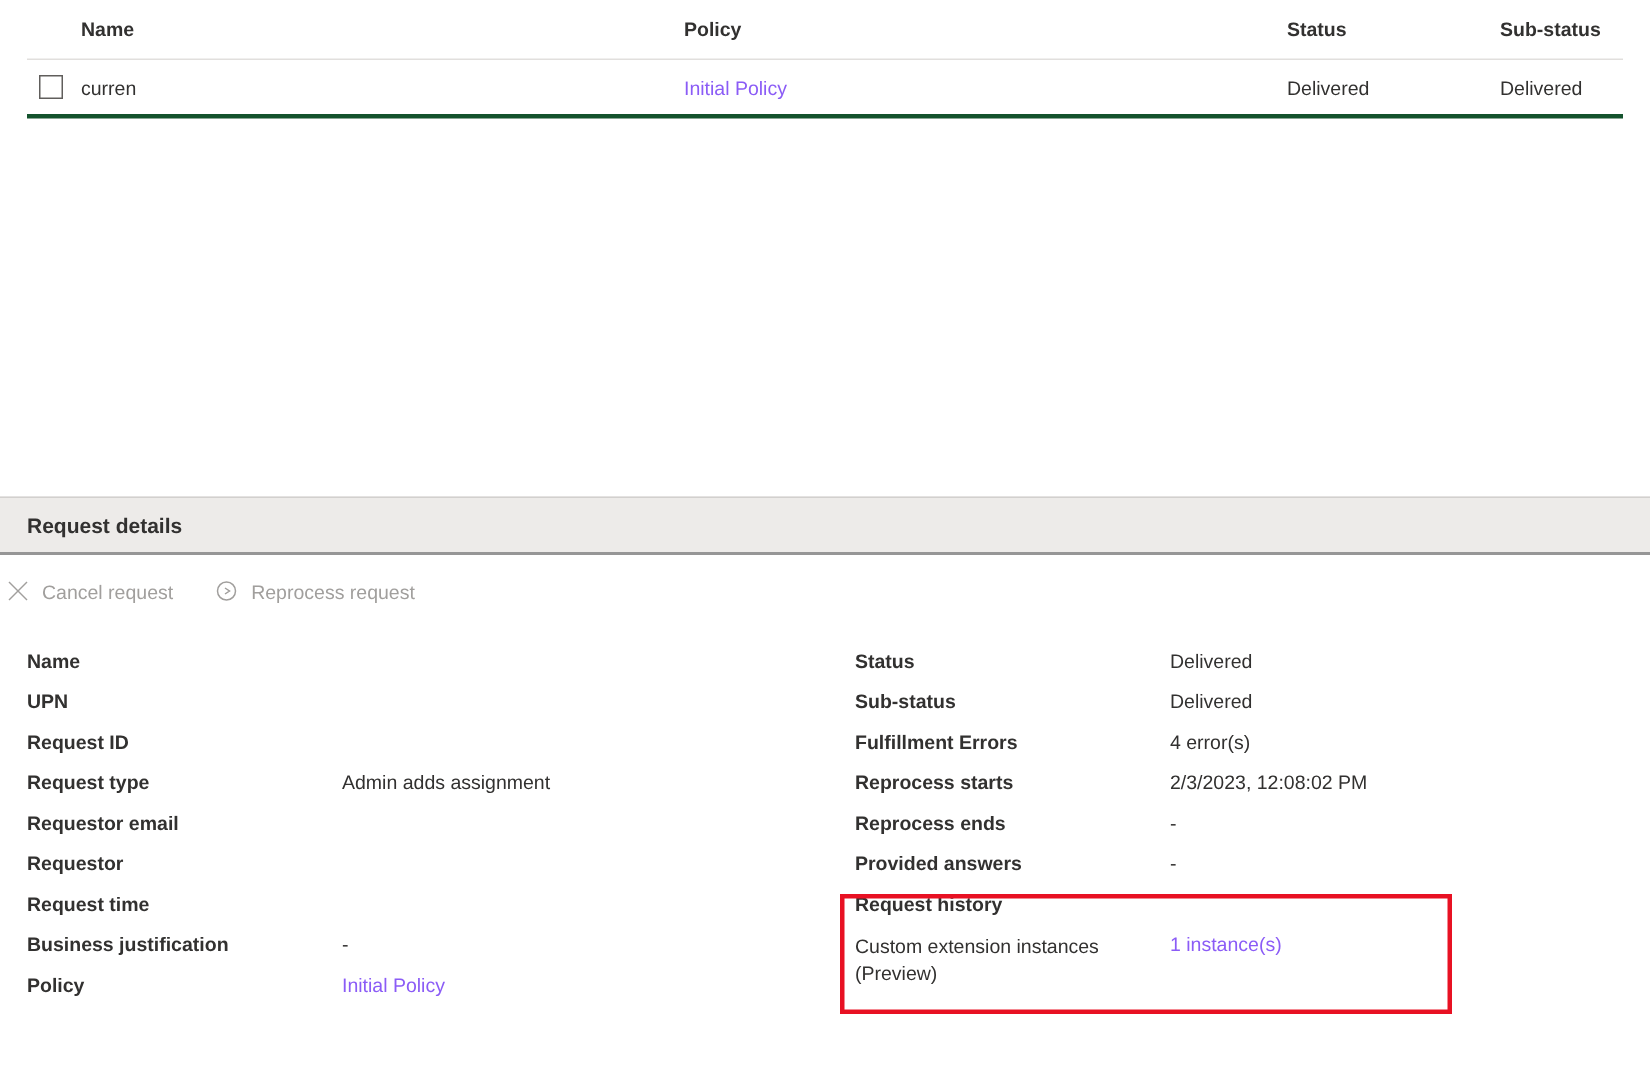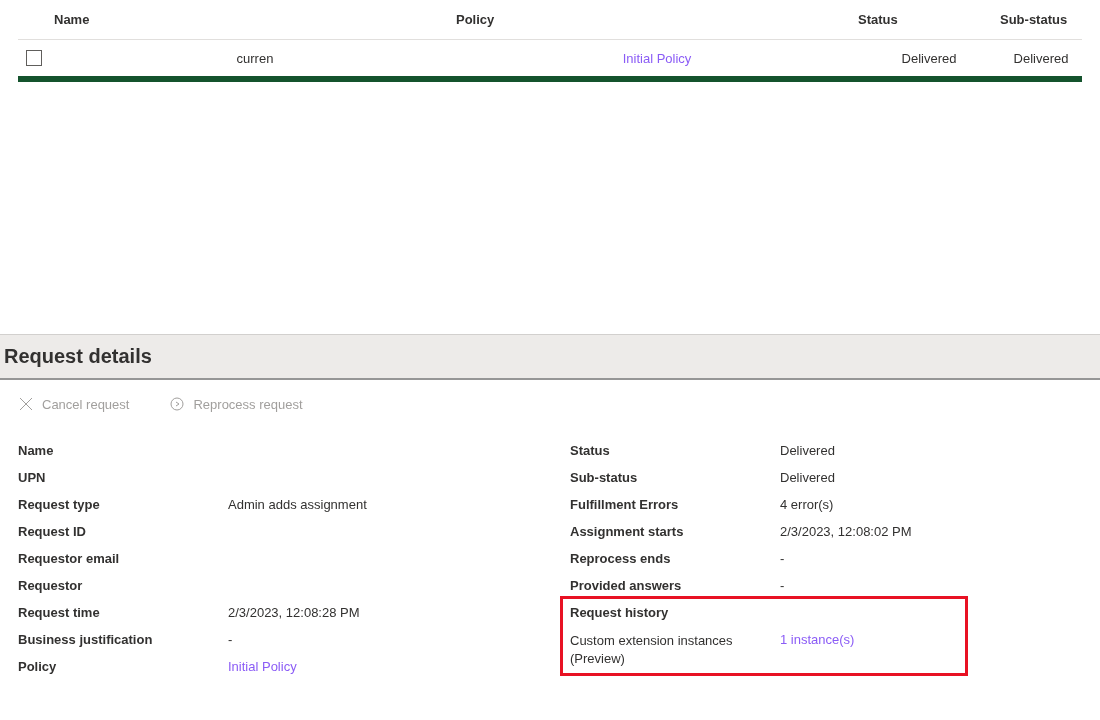--- a/index.html
+++ b/index.html
@@ -23,24 +23,23 @@
       display: flex;
       border-bottom: 1px solid #e1dfdd;
       padding: 12px 0;
     }
     .table-header > div {
       font-weight: 600;
       font-size: 13px;
     }
     .table-row {
       display: flex;
-      border-bottom: 6px solid #14532d;
+      border-bottom: 3px solid #14532d;
       padding: 10px 0;
       align-items: center;
-      text-align: center;
     }
     .col-checkbox {
       width: 36px;
       display: flex;
       align-items: center;
       padding-left: 8px;
     }
     .col-name {
       width: 402px;
     }
@@ -64,28 +63,28 @@
       color: #8b5cf6;
       cursor: pointer;
     }
     .details-panel {
       margin-top: 252px;
     }
     .details-header {
       background: #edebe9;
       border-top: 1px solid #d2d0ce;
       border-bottom: 2px solid #969696;
-      padding: 10px 4px;
+      padding: 10px 18px;
       font-weight: 600;
-      font-size: 20px;
+      font-size: 14px;
     }
     .details-toolbar {
       display: flex;
-      gap: 40px;
-      padding: 16px 18px;
+      gap: 28px;
+      padding: 16px 4px;
       border-bottom: 1px solid transparent;
     }
     .toolbar-btn {
       display: flex;
       align-items: center;
       gap: 8px;
       color: #a19f9d;
       cursor: default;
       font-size: 13px;
     }
@@ -176,38 +175,37 @@
     <div class="details-col">
       <div class="detail-row">
         <div class="detail-label">Name</div>
         <div class="detail-value"></div>
       </div>
       <div class="detail-row">
         <div class="detail-label">UPN</div>
         <div class="detail-value"></div>
       </div>
       <div class="detail-row">
+        <div class="detail-label">Request ID</div>
+        <div class="detail-value"></div>
+      </div>
+      <div class="detail-row">
         <div class="detail-label">Request type</div>
         <div class="detail-value">Admin adds assignment</div>
       </div>
       <div class="detail-row">
-        <div class="detail-label">Request ID</div>
-        <div class="detail-value"></div>
-      </div>
-      <div class="detail-row">
         <div class="detail-label">Requestor email</div>
         <div class="detail-value"></div>
       </div>
       <div class="detail-row">
         <div class="detail-label">Requestor</div>
         <div class="detail-value"></div>
       </div>
       <div class="detail-row">
         <div class="detail-label">Request time</div>
-        <div class="detail-value">2/3/2023, 12:08:28 PM</div>
       </div>
       <div class="detail-row">
         <div class="detail-label">Business justification</div>
         <div class="detail-value">-</div>
       </div>
       <div class="detail-row">
         <div class="detail-label">Policy</div>
         <div class="detail-value"><span class="link">Initial Policy</span></div>
       </div>
     </div>
@@ -219,21 +217,21 @@
       </div>
       <div class="detail-row">
         <div class="detail-label">Sub-status</div>
         <div class="detail-value">Delivered</div>
       </div>
       <div class="detail-row">
         <div class="detail-label">Fulfillment Errors</div>
         <div class="detail-value">4 error(s)</div>
       </div>
       <div class="detail-row">
-        <div class="detail-label">Assignment starts</div>
+        <div class="detail-label">Reprocess starts</div>
         <div class="detail-value">2/3/2023, 12:08:02 PM</div>
       </div>
       <div class="detail-row">
         <div class="detail-label">Reprocess ends</div>
         <div class="detail-value">-</div>
       </div>
       <div class="detail-row">
         <div class="detail-label">Provided answers</div>
         <div class="detail-value">-</div>
       </div>

